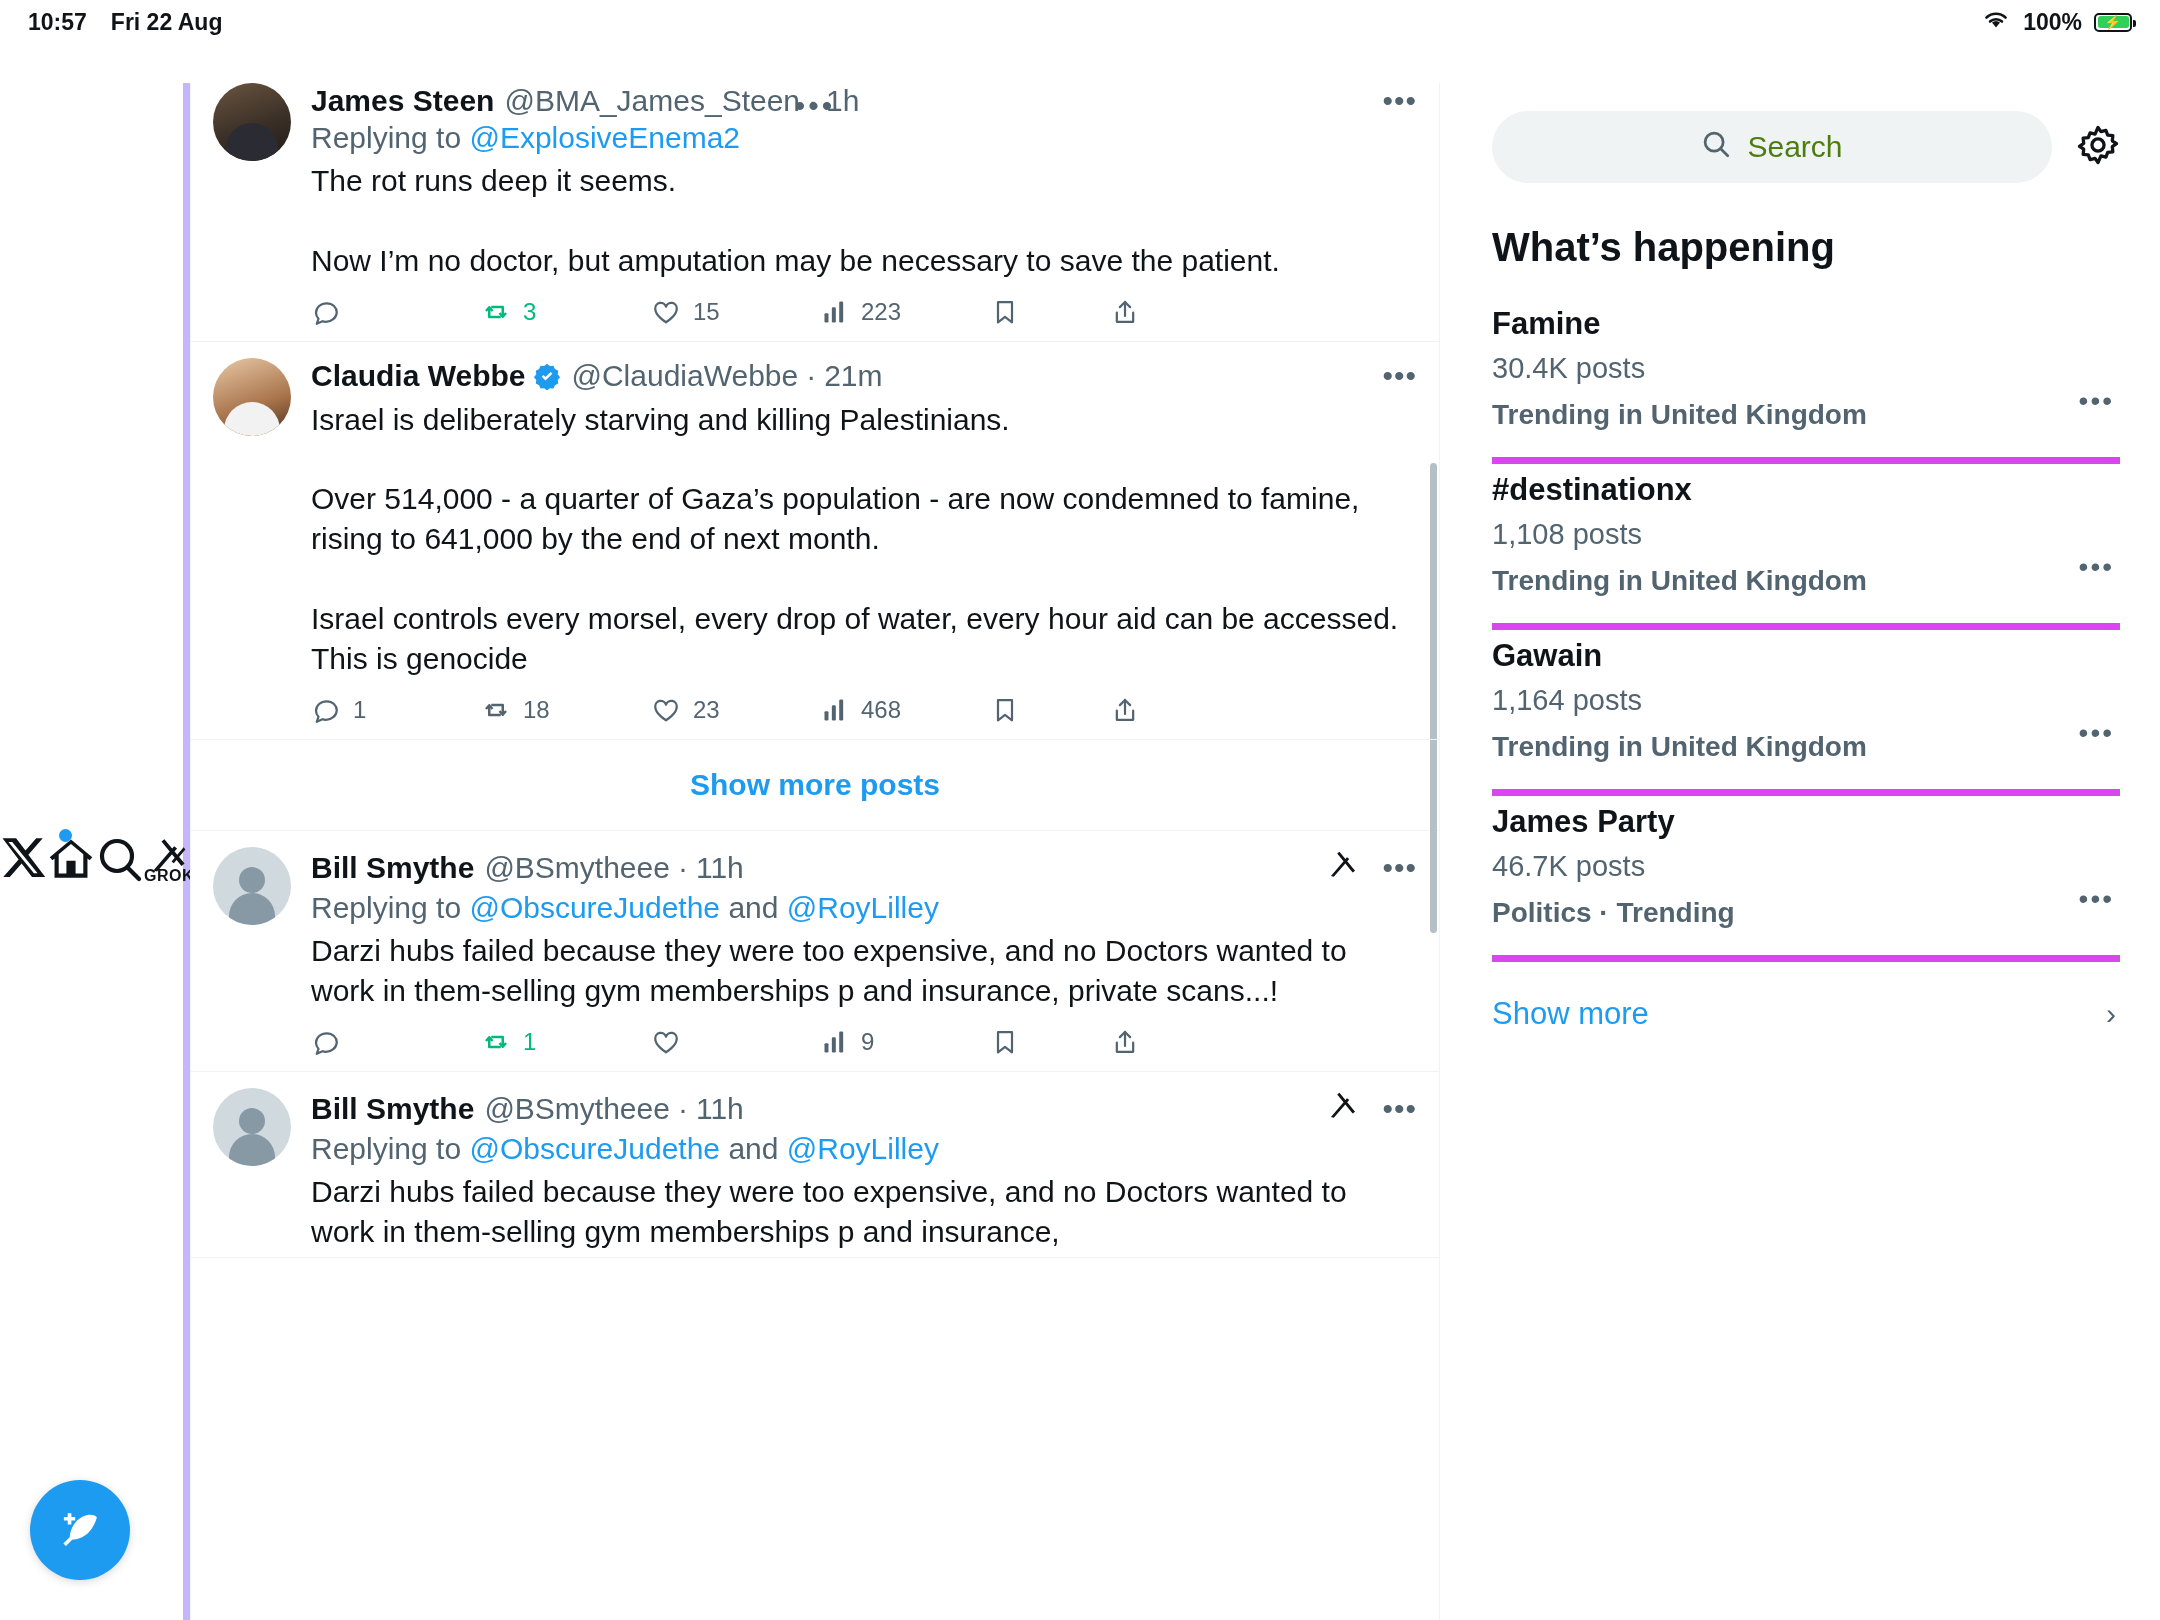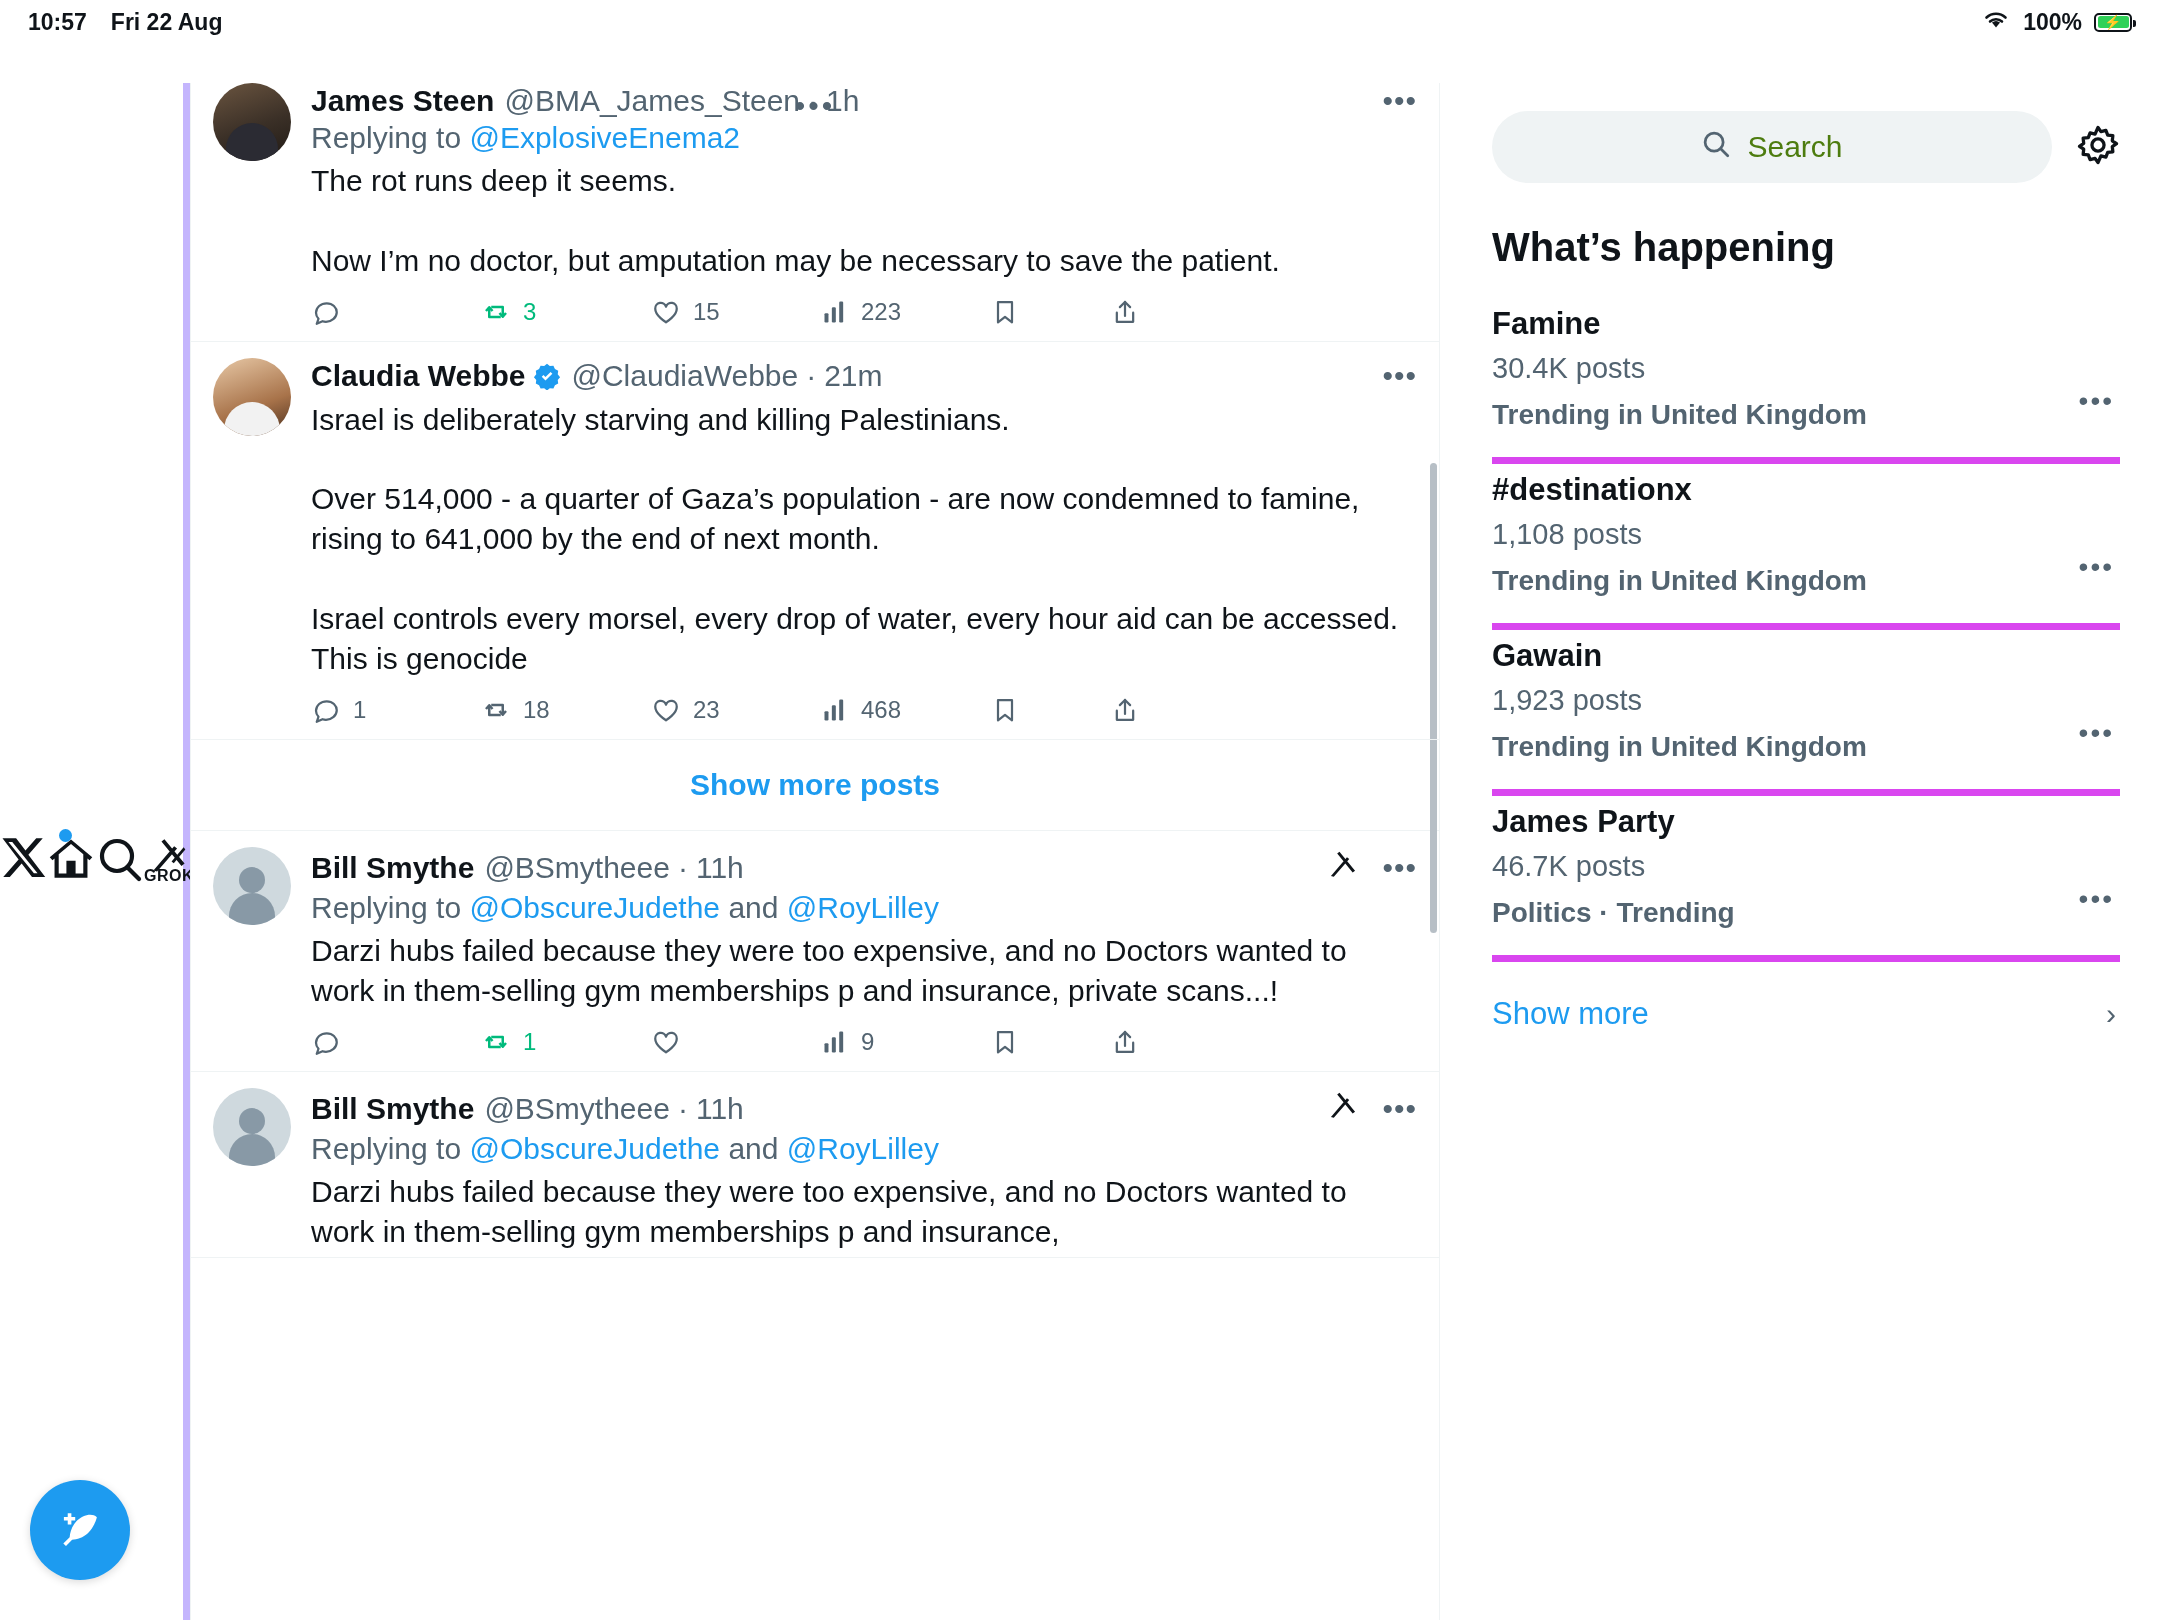--- a/index.html
+++ b/index.html
@@ -536,21 +536,21 @@
         <span class="trend-dots">•••</span>
       </div>
       <div class="trend">
         <div class="trend-name">#destinationx</div>
         <div class="trend-count">1,108 posts</div>
         <div class="trend-ctx">Trending in United Kingdom</div>
         <span class="trend-dots">•••</span>
       </div>
       <div class="trend">
         <div class="trend-name">Gawain</div>
-        <div class="trend-count">1,923 posts</div>
+        <div class="trend-count">1,164 posts</div>
         <div class="trend-ctx">Trending in United Kingdom</div>
         <span class="trend-dots">•••</span>
       </div>
       <div class="trend">
         <div class="trend-name">James Party</div>
         <div class="trend-count">46.7K posts</div>
         <div class="trend-ctx">Politics · Trending</div>
         <span class="trend-dots">•••</span>
       </div>
 

